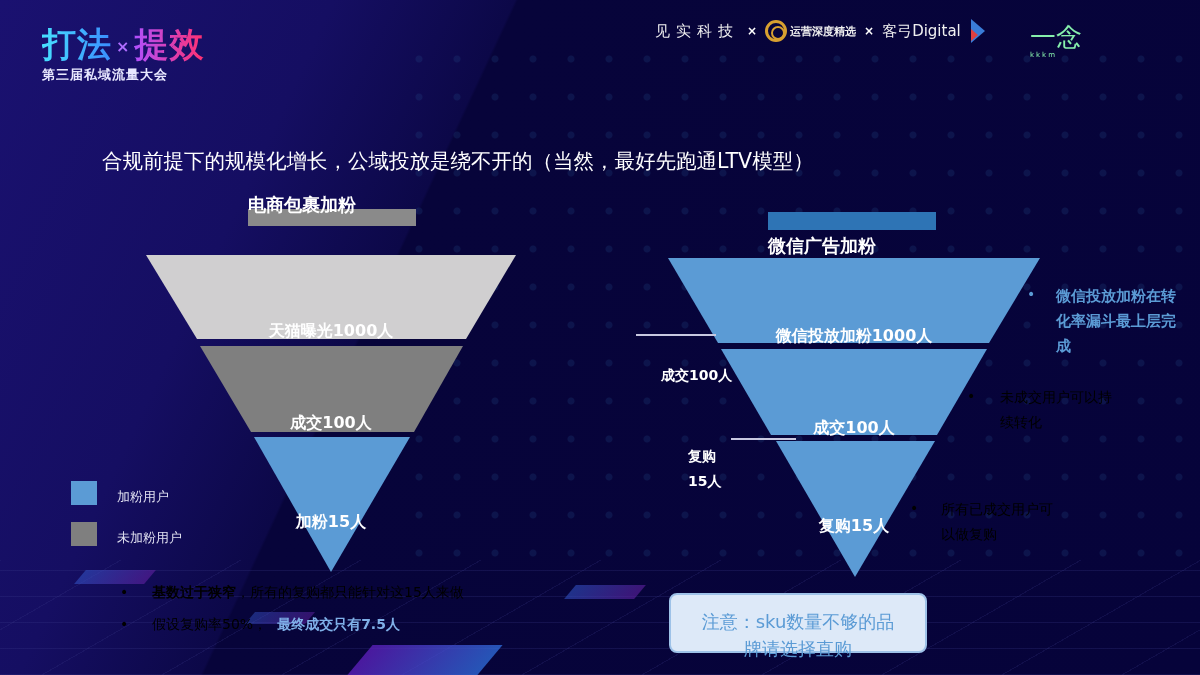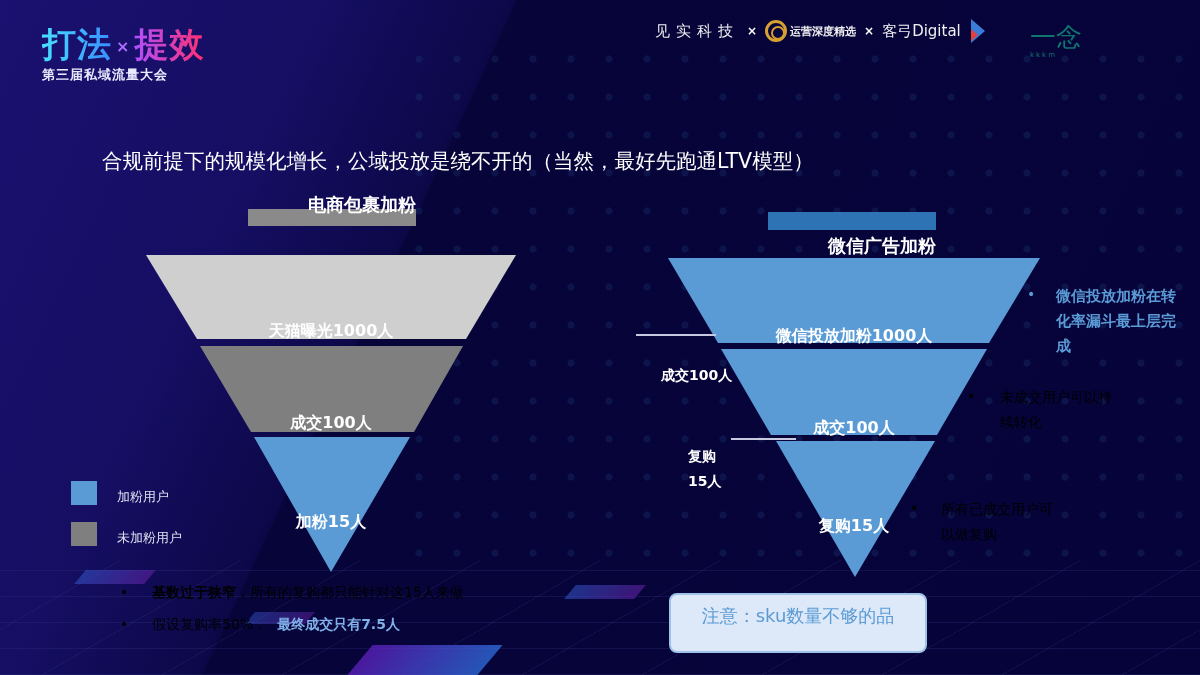--- a/index.html
+++ b/index.html
@@ -40,26 +40,26 @@
 
   .partners { position: absolute; left: 655px; top: 16px; height: 30px; display: flex; align-items: center; gap: 8px; font-size: 15px; color: #f0f0f0; }
   .partner-x { font-size: 12px; color: #fff; font-weight: bold; }
   .p-jianshi { letter-spacing: 6px; font-size: 15px; }
   .p-yunying { display: flex; align-items: center; gap: 3px; font-size: 11px; font-weight: bold; }
   .ring { width: 22px; height: 22px; border-radius: 50%; border: 3px solid #d8a030; position: relative; }
   .ring::after { content: ""; position: absolute; left: 3px; top: 3px; width: 10px; height: 10px; border-radius: 50%; border: 2px solid #d8a030; }
   .p-digital { display: flex; align-items: center; gap: 10px; font-size: 15px; }
   .arrow-shape { width: 0; height: 0; border-top: 12px solid transparent; border-bottom: 12px solid transparent; border-left: 14px solid #3a7cd8; position: relative; }
   .arrow-shape::after { content:""; position:absolute; left:-14px; top:-2px; border-top: 6px solid transparent; border-bottom: 6px solid transparent; border-left: 7px solid #e04040; }
-  .p-yinian { position: absolute; left: 1030px; top: 20px; font-size: 26px; color: #0f766e; }
+  .p-yinian { position: absolute; left: 1030px; top: 20px; font-size: 26px; color: #86efac; }
   .p-yinian small { display: block; font-size: 7px; letter-spacing: 2px; margin-top: -4px; }
 
   .headline { position: absolute; left: 102px; top: 147px; font-size: 20.5px; color: #fff; white-space: nowrap; }
 
-  .sec-title-left, .sec-title-right { position: absolute; font-size: 18px; font-weight: bold; color: #fff; text-align: right; }
+  .sec-title-left, .sec-title-right { position: absolute; font-size: 18px; font-weight: bold; color: #fff; text-align: left; }
   .sec-title-left { left: 248px; top: 193px; width: 168px; }
   .sec-title-right { left: 768px; top: 198px; width: 168px; margin-top: 36px; }
   .bar-left { position: absolute; left: 248px; top: 209px; width: 168px; height: 17px; background: #8a8a8a; }
   .bar-right { position: absolute; left: 768px; top: 212px; width: 168px; height: 18px; background: #2e74b5; }
   .sec-title-left span, .sec-title-right span { position: relative; z-index: 2; }
 
   svg.funnel { position: absolute; left: 0; top: 0; }
   .flabel { position: absolute; font-size: 16px; font-weight: bold; color: #fff; text-align: center; white-space: nowrap; margin-top: 30px; }
 
   .legend-sq { position: absolute; width: 26px; height: 24px; }
@@ -73,21 +73,21 @@
   .dark-txt { position: absolute; font-size: 14px; color: #000; line-height: 25px; }
 
   .btm1 { position: absolute; left: 152px; top: 584px; font-size: 14px; color: #000; white-space: nowrap; }
   .btm1 b { font-weight: bold; }
   .btm2 { position: absolute; left: 152px; top: 616px; font-size: 14px; color: #000; white-space: nowrap; }
   .btm2 .hl { color: #7fb0e8; font-weight: bold; margin-left: 10px; margin-top: 27px; }
 
   .callout {
     position: absolute; left: 669px; top: 593px; width: 258px; height: 60px;
     background: #dde9f8; border: 2px solid #9ec2e8; border-radius: 8px;
-    color: #5b9bd5; font-size: 18px; text-align: center; line-height: 27px; padding-top: 7px;
+    color: #5b9bd5; font-size: 18px; text-align: center; line-height: 27px; padding-top: 13px;
   }
 </style>
 </head>
 <body>
 
 <div class="bg-diag"></div>
 <div class="bg-dots"></div>
 <div class="bg-grid"></div>
 <div class="streak" style="left:80px;top:570px;width:70px;height:14px;background:linear-gradient(90deg,#3050c0,#6020a0);opacity:0.6;"></div>
 <div class="streak" style="left:570px;top:585px;width:70px;height:14px;background:linear-gradient(90deg,#3050c0,#6020a0);opacity:0.6;"></div>
@@ -167,13 +167,14 @@
 <div class="btm1">
   <b>基数过于狭窄</b><span>，所有的复购都只能针对这15人来做</span>
 </div>
 <div class="bullet" style="left:120px;top:616px;color:#000;">•</div>
 <div class="btm2">
   <span>假设复购率50%，</span><span class="hl">最终成交只有7.5人</span>
 </div>
 
 <div class="callout">
   <div>注意：sku数量不够的品</div>
+  <div>牌请选择直购</div>
 </div>
 
 </body></html>

